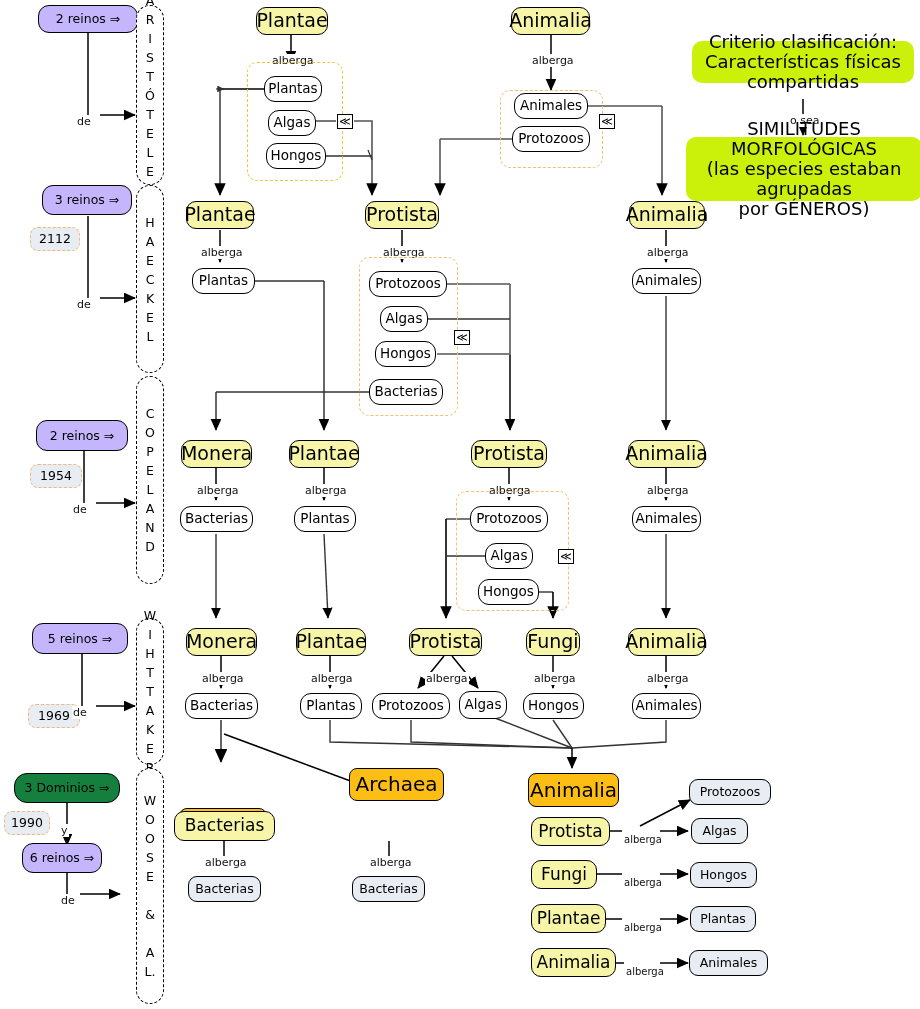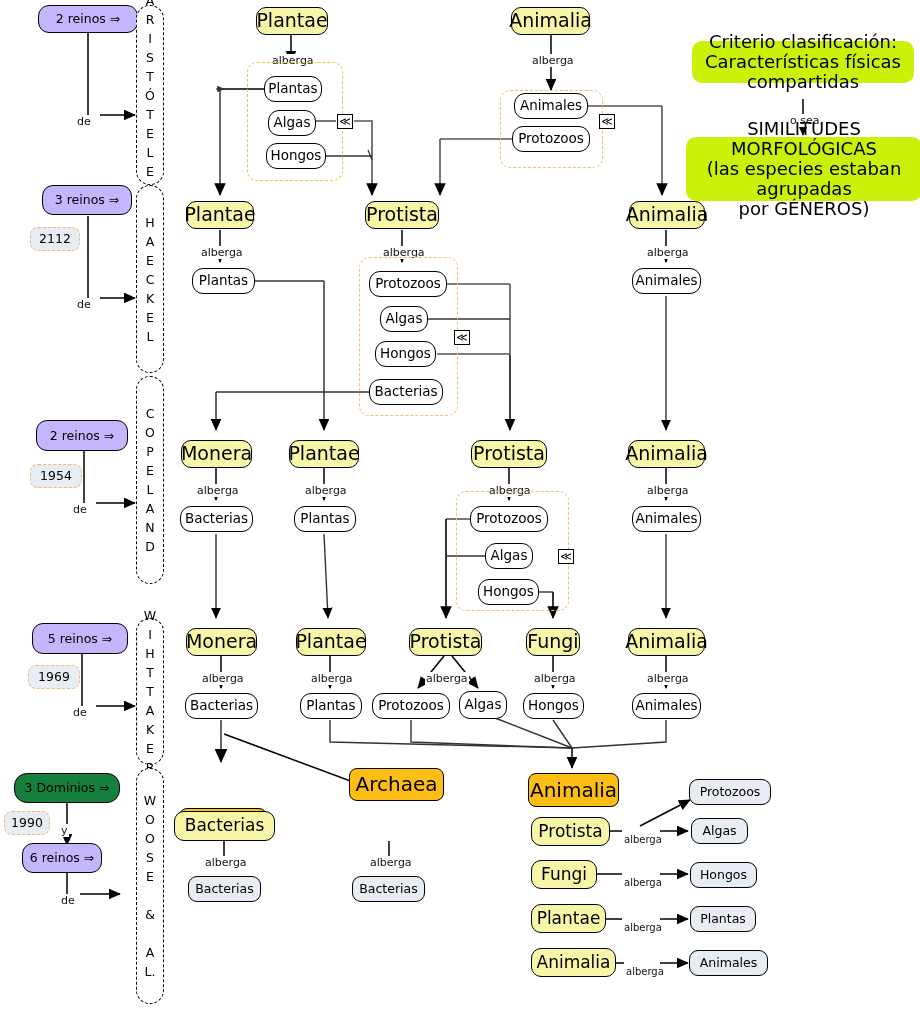--- a/index.html
+++ b/index.html
@@ -200,21 +200,21 @@
       <span>P</span>
       <span>E</span>
       <span>L</span>
       <span>A</span>
       <span>N</span>
       <span>D</span>
   </div>
   <div class="lbl" style="left:72px;top:494px;">de</div>
 
   <div class="node grn" style="left:32px;top:623px;width:96px;height:31px;">5 reinos  ⇒</div>
-  <div class="node yr" style="left:28px;top:665px;width:52px;height:24px;">1969</div>
+  <div class="node yr" style="left:28px;top:704px;width:52px;height:24px;">1969</div>
   <div class="auth" style="left:136px;top:618px;width:28px;height:147px;">
     <span>W</span>
       <span>I</span>
       <span>H</span>
       <span>T</span>
       <span>T</span>
       <span>A</span>
       <span>K</span>
       <span>E</span>
       <span>R</span>

